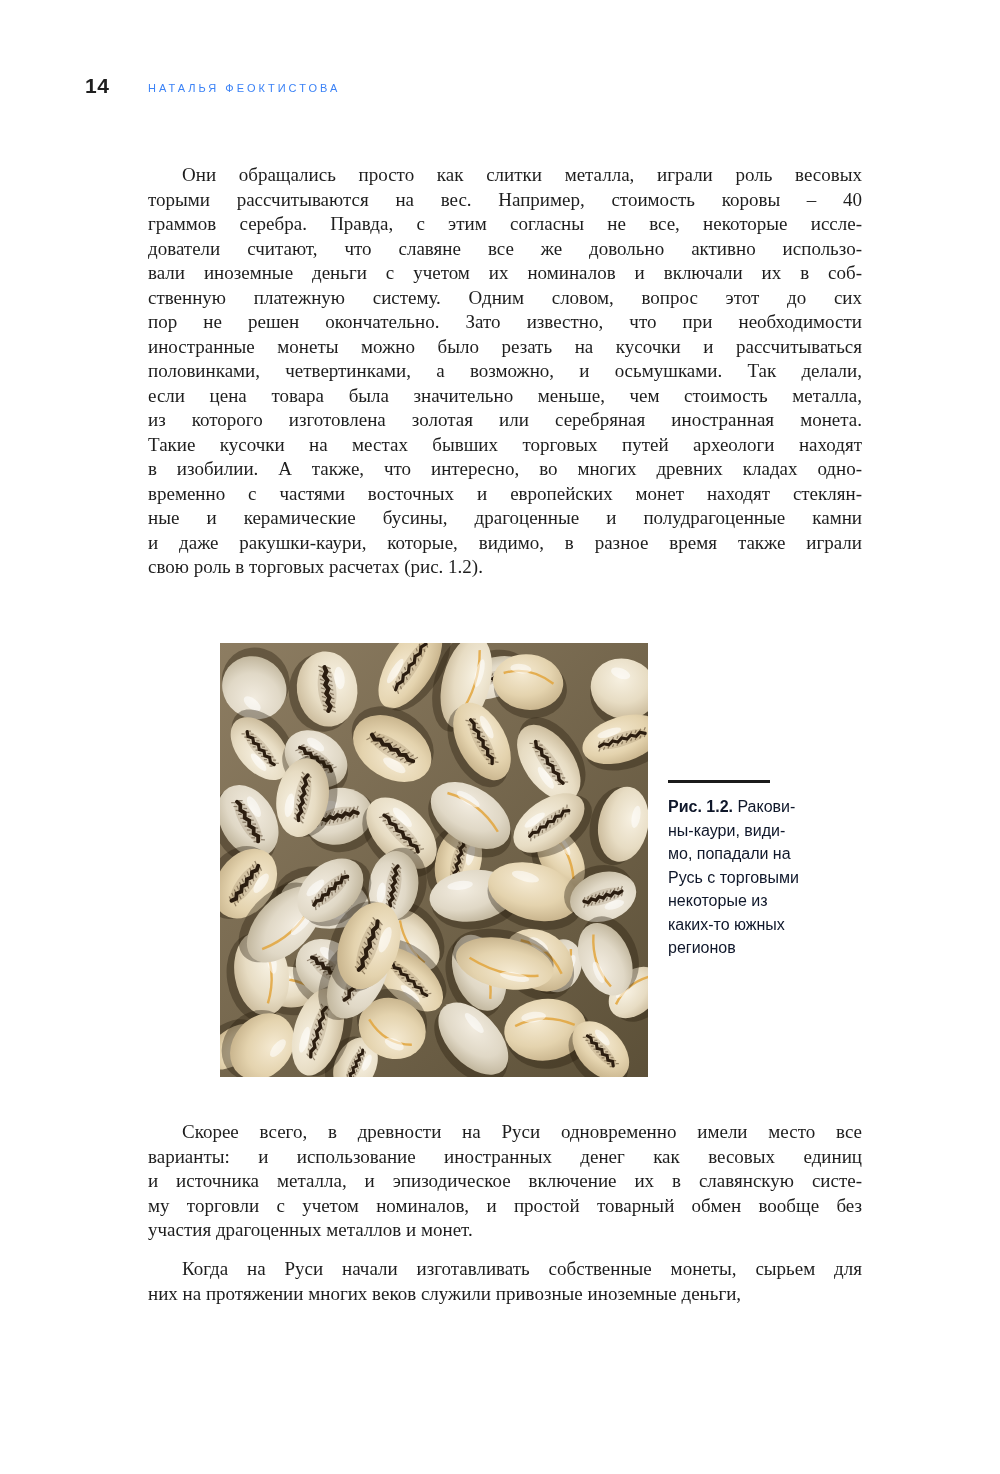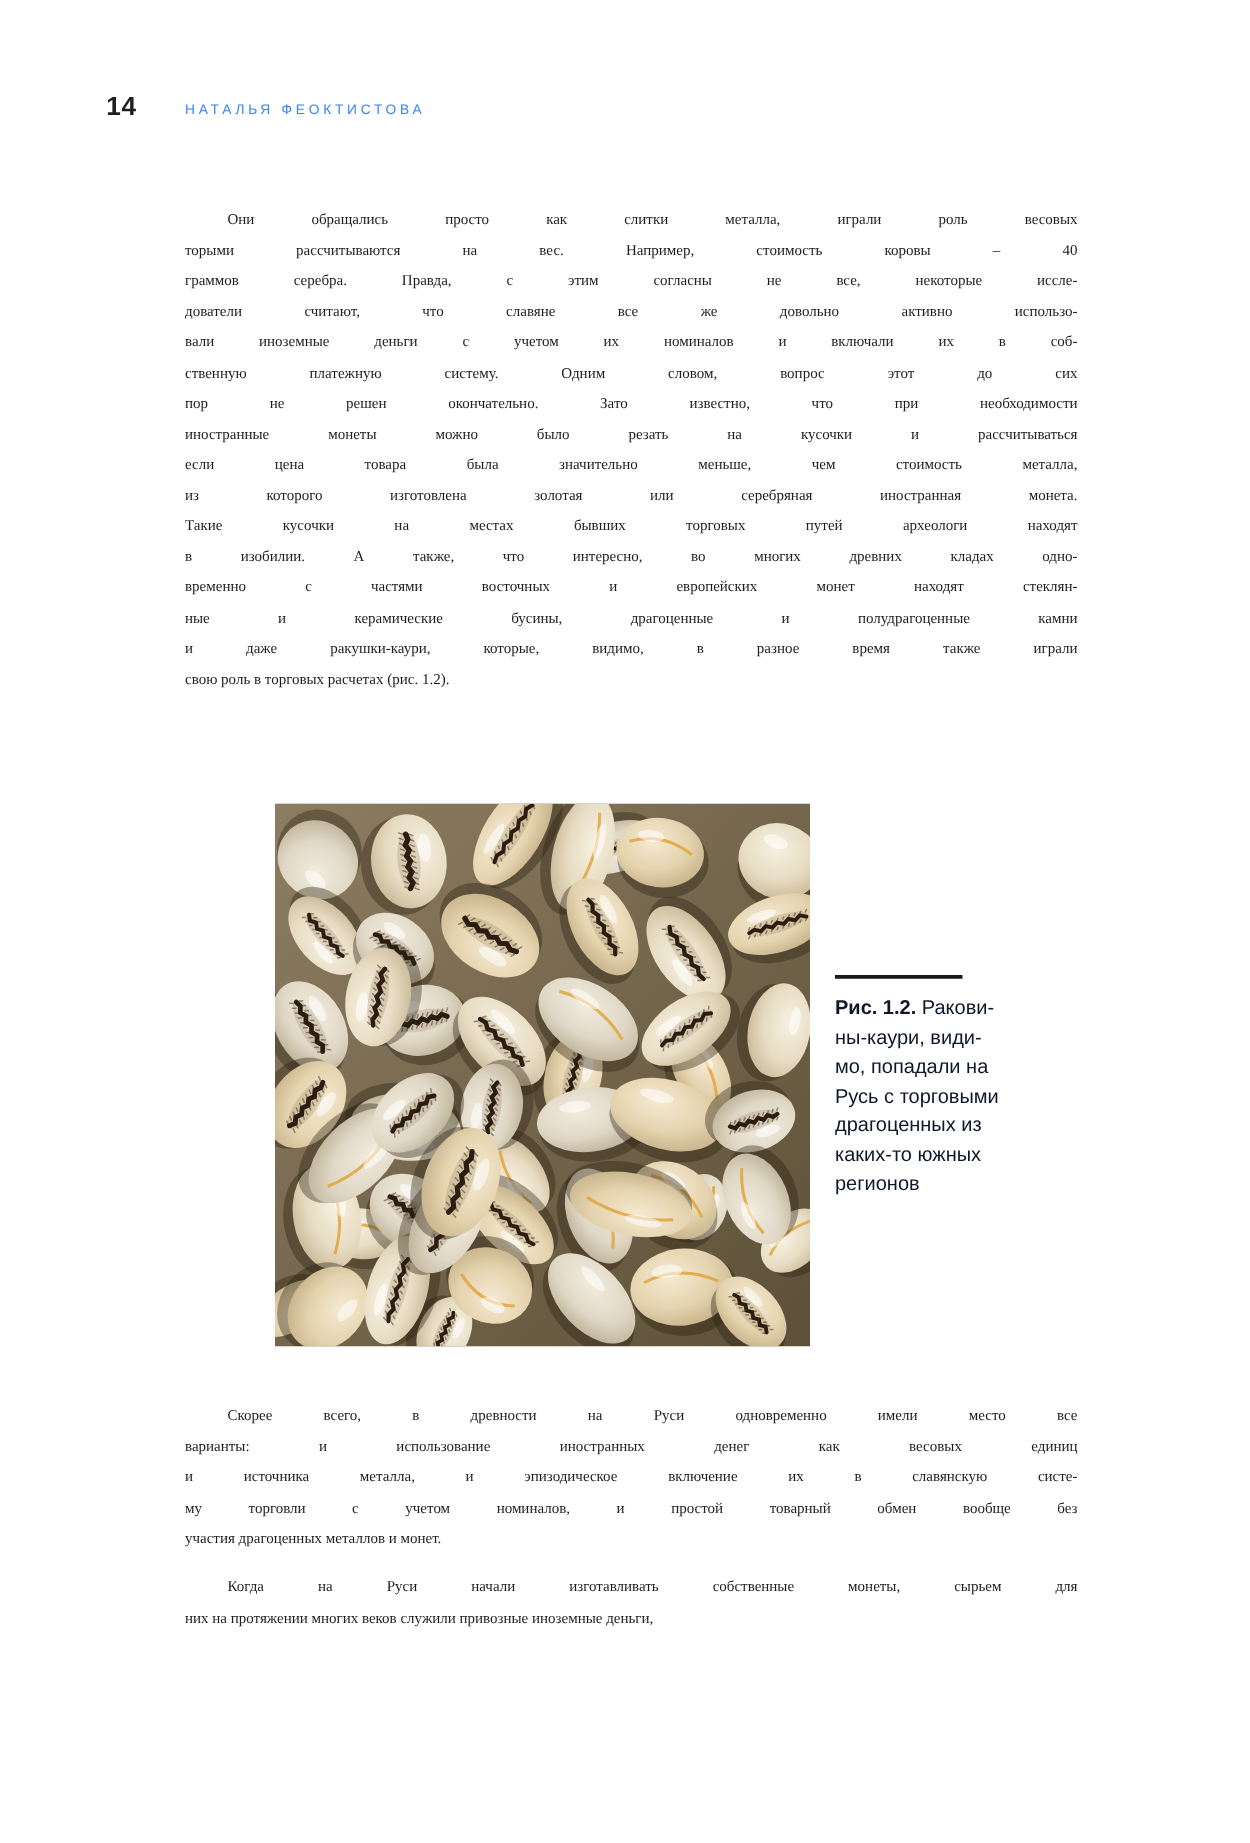--- a/index.html
+++ b/index.html
@@ -8,21 +8,21 @@
     font-family:"Liberation Serif",serif;color:#1e1e1e;margin:0 auto;overflow:hidden;
   }
   
   .pagehead{position:absolute;top:72px;left:85px;width:830px;height:34px;
     font-family:"Liberation Sans",sans-serif;}
   .pagenum{position:absolute;left:0;top:0;font-size:21px;font-weight:600;
     color:#1f1f1f;letter-spacing:.5px;line-height:28px;}
   .runtitle{position:absolute;left:63px;top:8px;font-size:11px;font-weight:400;
     letter-spacing:3px;color:#3b82f6;line-height:16px;}
   
-  .para{position:absolute;left:148px;width:714px;font-size:12px;line-height:24.5px;
+  .para{position:absolute;left:148px;width:714px;font-size:19px;line-height:24.5px;
     color:#1e1e1e;}
   .para .ln{text-align:justify;text-align-last:justify;}
   .para .ln.last{text-align:center;text-align-last:left;}
   .para .ln.first{text-indent:34px;}
   
   .fig{position:absolute;left:220px;top:643px;margin:0;width:600px;}
   .fig-img{position:absolute;left:0;top:0;width:428px;height:434px;overflow:hidden;
     background:#6e5f48;}
   .fig-img svg{display:block;}
   .fig-cap{position:absolute;left:448px;top:137px;width:160px;
@@ -43,20 +43,21 @@
 
   <section class="para" style="top:163px">
       <div class="ln first">Они обращались просто как слитки металла, играли роль весовых</div>
       <div class="ln">торыми рассчитываются на вес. Например, стоимость коровы – 40</div>
       <div class="ln">граммов серебра. Правда, с этим согласны не все, некоторые иссле-</div>
       <div class="ln">дователи считают, что славяне все же довольно активно использо-</div>
       <div class="ln">вали иноземные деньги с учетом их номиналов и включали их в соб-</div>
       <div class="ln">ственную платежную систему. Одним словом, вопрос этот до сих</div>
       <div class="ln">пор не решен окончательно. Зато известно, что при необходимости</div>
       <div class="ln">иностранные монеты можно было резать на кусочки и рассчитываться</div>
+      <div class="ln">половинками, четвертинками, а возможно, и осьмушками. Так делали,</div>
       <div class="ln">если цена товара была значительно меньше, чем стоимость металла,</div>
       <div class="ln">из которого изготовлена золотая или серебряная иностранная монета.</div>
       <div class="ln">Такие кусочки на местах бывших торговых путей археологи находят</div>
       <div class="ln">в изобилии. А также, что интересно, во многих древних кладах одно-</div>
       <div class="ln">временно с частями восточных и европейских монет находят стеклян-</div>
       <div class="ln">ные и керамические бусины, драгоценные и полудрагоценные камни</div>
       <div class="ln">и даже ракушки-каури, которые, видимо, в разное время также играли</div>
       <div class="ln last">свою роль в торговых расчетах (рис. 1.2).</div>
     </section>
 
@@ -445,21 +446,21 @@
           </g>
         </svg>
     </div>
     <figcaption class="fig-cap">
       <div class="cap-rule"></div>
       <div class="cap-text">
           <div class="cap-ln"><span class="cap-b">Рис. 1.2. </span>Ракови-</div>
           <div class="cap-ln">ны-каури, види-</div>
           <div class="cap-ln">мо, попадали на</div>
           <div class="cap-ln">Русь с торговыми</div>
-          <div class="cap-ln">драгоценных из</div>
+          <div class="cap-ln">некоторые из</div>
           <div class="cap-ln">каких-то южных</div>
           <div class="cap-ln">регионов</div>
         </div>
     </figcaption>
   </figure>
 
   <section class="para" style="top:1120px">
       <div class="ln first">Скорее всего, в древности на Руси одновременно имели место все</div>
       <div class="ln">варианты: и использование иностранных денег как весовых единиц</div>
       <div class="ln">и источника металла, и эпизодическое включение их в славянскую систе-</div>

